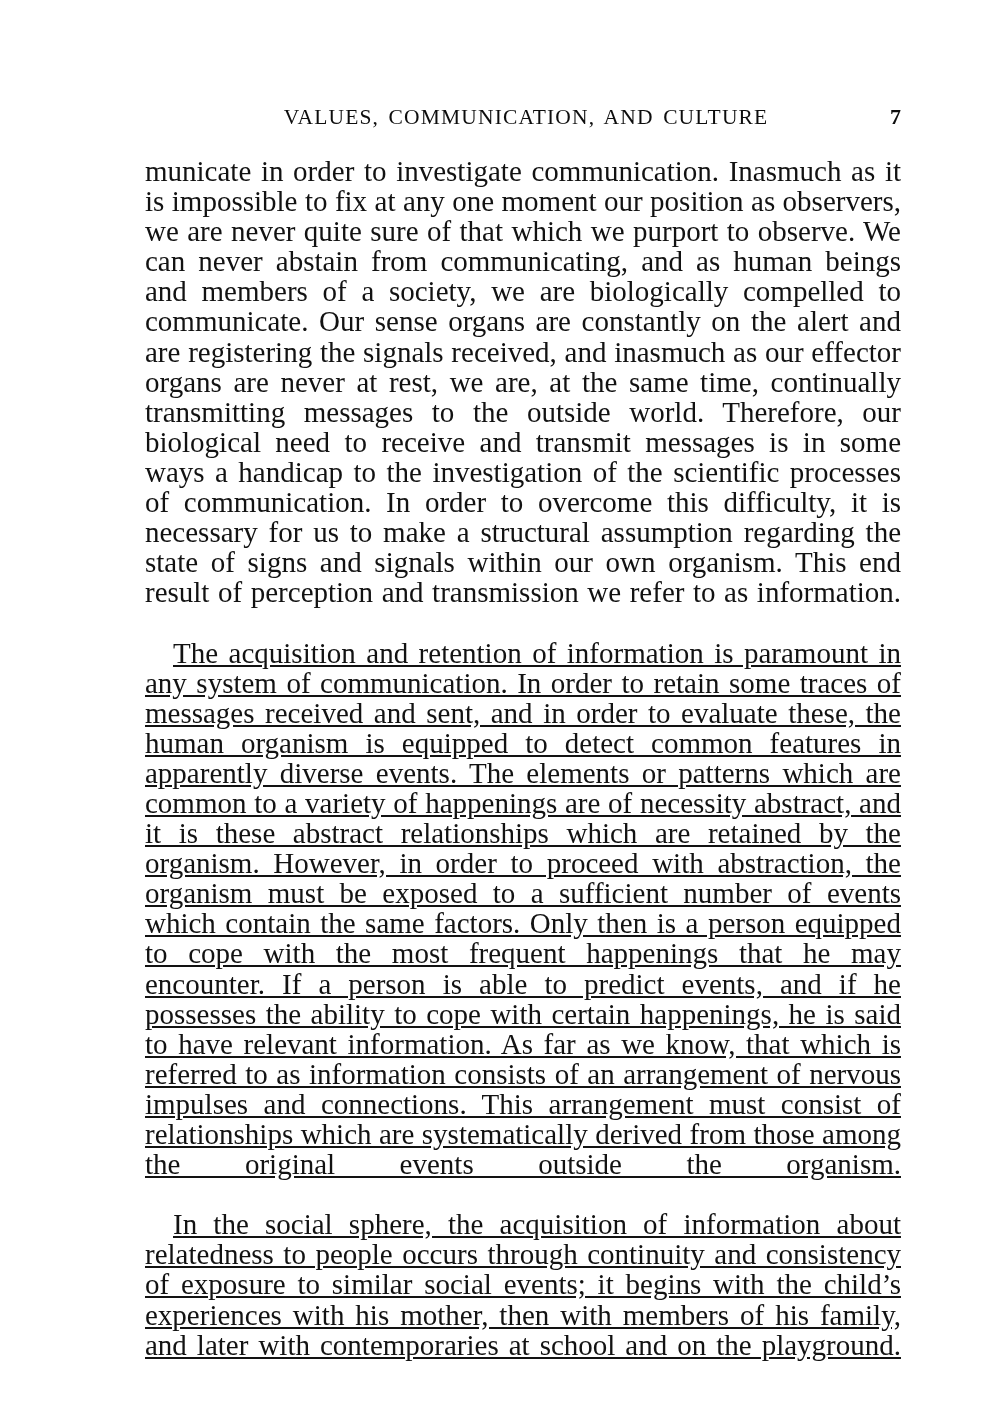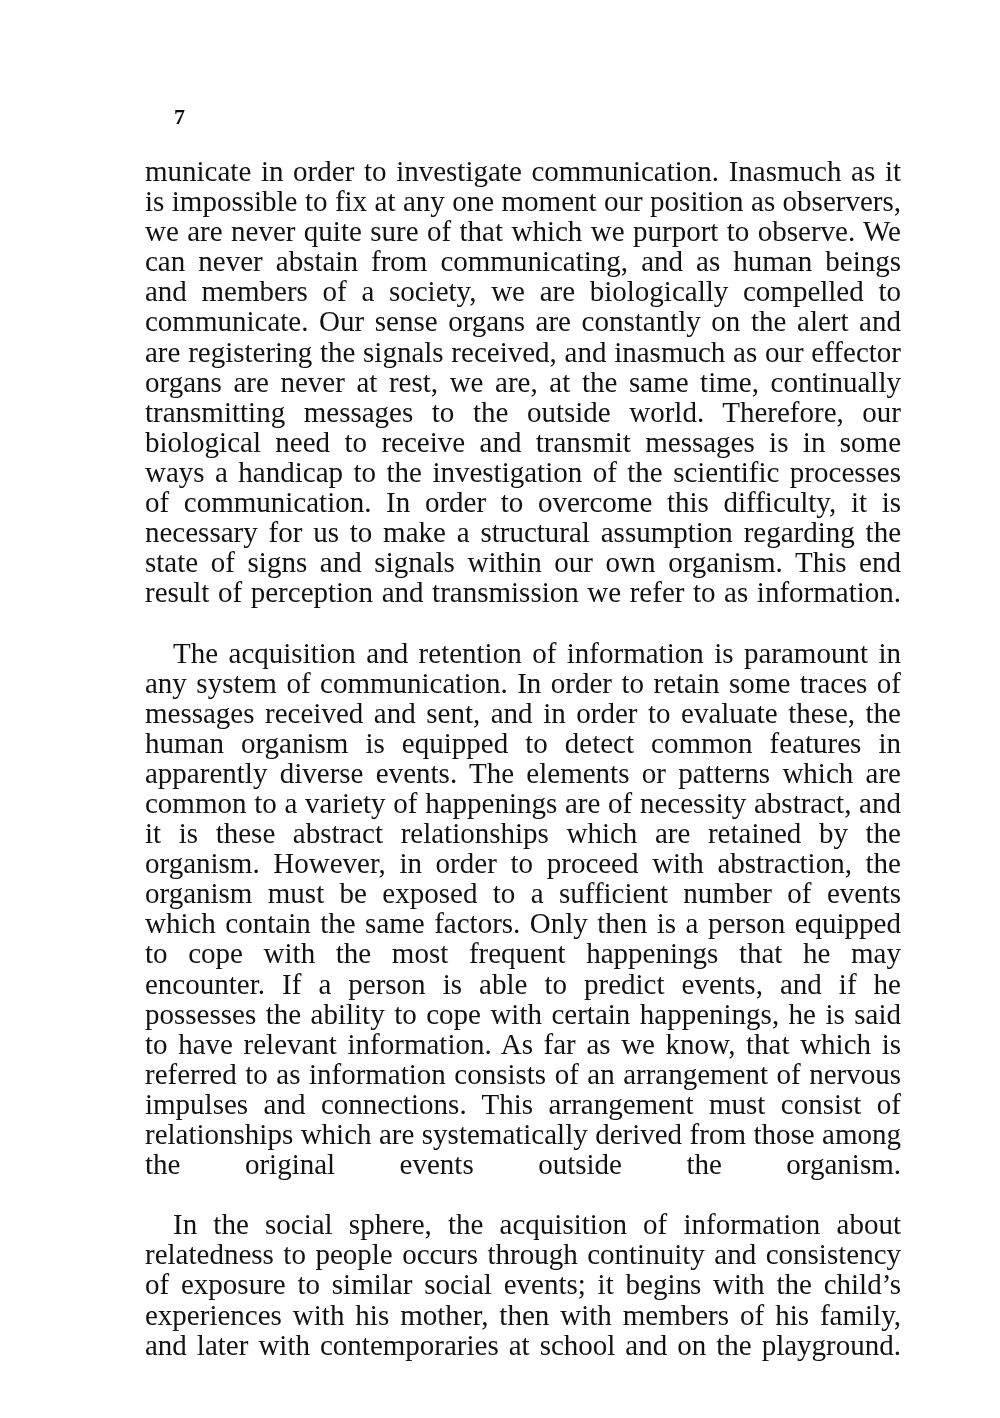--- a/index.html
+++ b/index.html
@@ -58,36 +58,38 @@
     line-height: 30.1px;
     color: #121212;
     hyphens: none;
     -webkit-hyphens: none;
   }
   .body-text p.continued {
     text-indent: 0;
   }
   .body-text p.indented {
     text-indent: 28px;
+    text-decoration: underline;
   }
   
   .body-text p::after {
     content: "";
     display: inline-block;
     width: 100%;
   }
 </style>
 </head>
 <body>
 
 <div class="page">
 
   <div class="content">
 
     <div class="running-head">
+      <div class="rh-title">Values, Communication, and Culture</div>
       <div class="rh-folio">7</div>
     </div>
 
     <div class="body-text">
       <p class="continued">municate in order to investigate communication. Inasmuch as it is impossible to fix at any one moment our position as observers, we are never quite sure of that which we purport to observe. We can never abstain from communicating, and as human beings and members of a society, we are biologically compelled to communicate. Our sense organs are constantly on the alert and are registering the signals received, and inasmuch as our effector organs are never at rest, we are, at the same time, continually transmitting messages to the outside world. Therefore, our biological need to receive and transmit messages is in some ways a handicap to the investigation of the scientific processes of communication. In order to overcome this difficulty, it is necessary for us to make a structural assumption regarding the state of signs and signals within our own organism. This end result of perception and transmission we refer to as information.</p>
       <p class="indented">The acquisition and retention of information is paramount in any system of communication. In order to retain some traces of messages received and sent, and in order to evaluate these, the human organism is equipped to detect common features in apparently diverse events. The elements or patterns which are common to a variety of happenings are of necessity abstract, and it is these abstract relationships which are retained by the organism. However, in order to proceed with abstraction, the organism must be exposed to a sufficient number of events which contain the same factors. Only then is a person equipped to cope with the most frequent happenings that he may encounter. If a person is able to predict events, and if he possesses the ability to cope with certain happenings, he is said to have relevant information. As far as we know, that which is referred to as information consists of an arrangement of nervous impulses and connections. This arrangement must consist of relationships which are systematically derived from those among the original events outside the organism.</p>
       <p class="indented">In the social sphere, the acquisition of information about relatedness to people occurs through continuity and consistency of exposure to similar social events; it begins with the child’s experiences with his mother, then with members of his family, and later with contemporaries at school and on the playground.</p>
     </div>
 
   </div>

